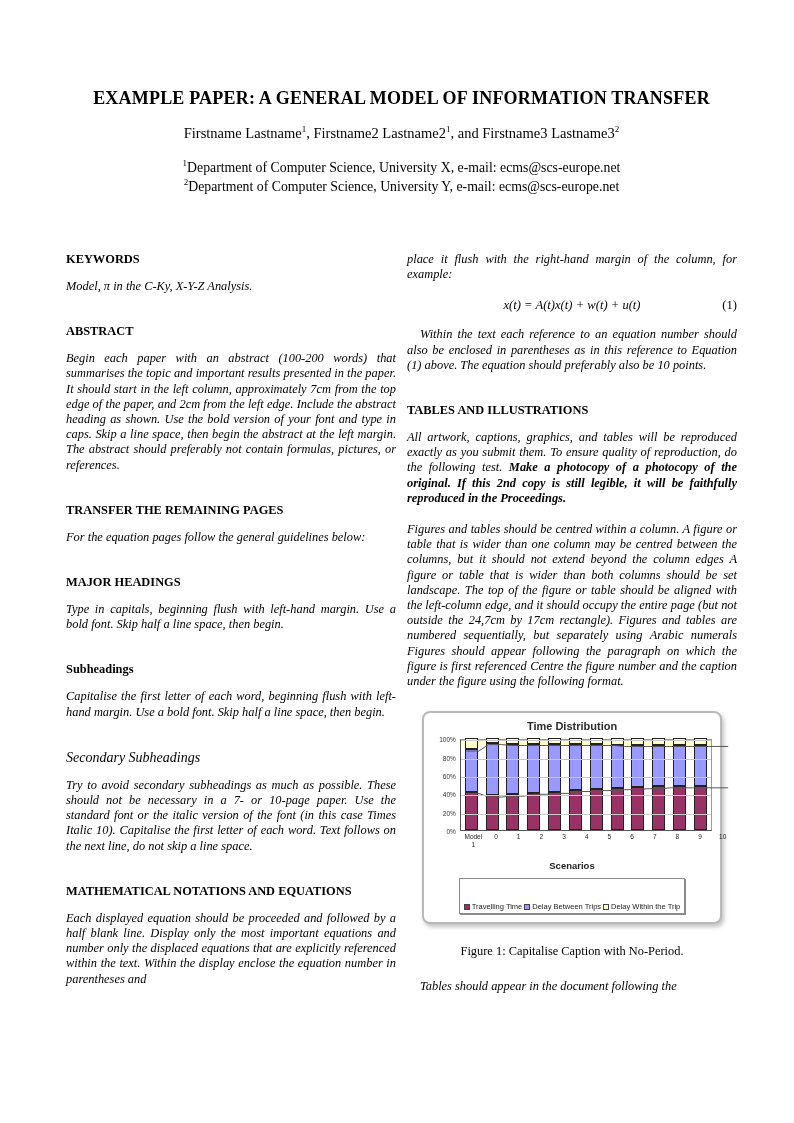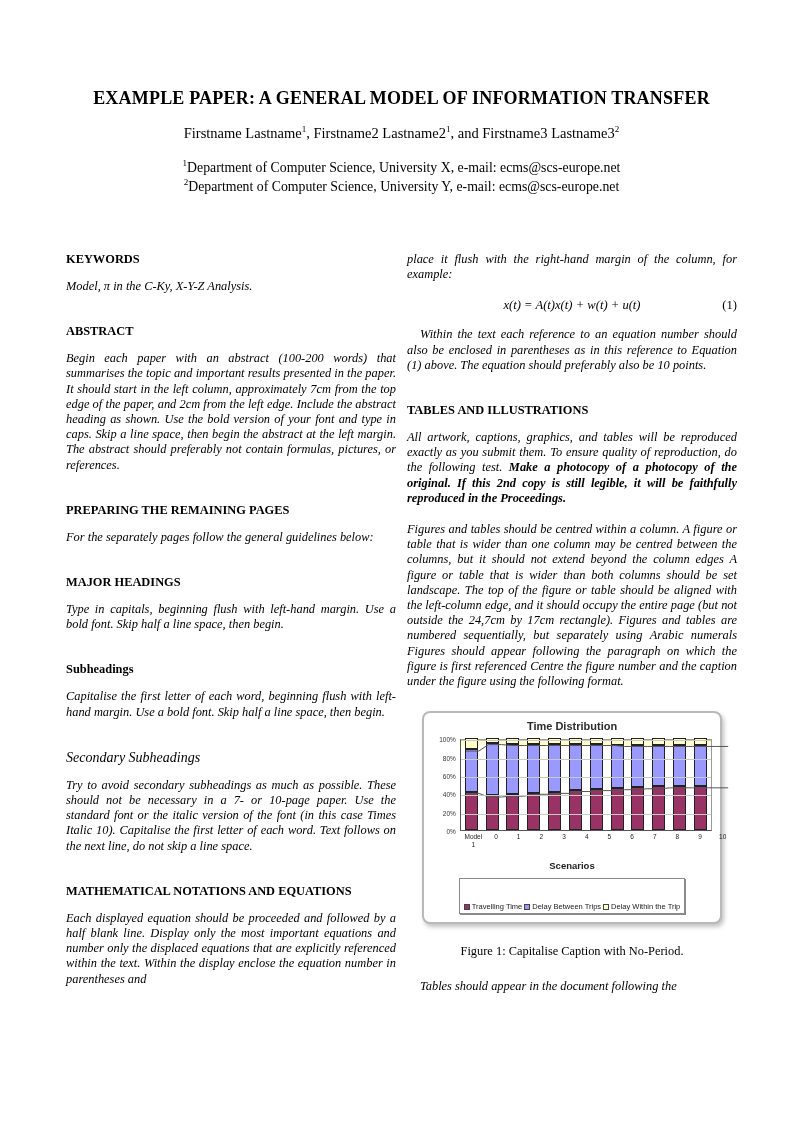--- a/index.html
+++ b/index.html
@@ -95,22 +95,22 @@
 
   <div class="columns">
 
     <div class="col">
       <div class="heading" style="margin-top:0">KEYWORDS</div>
       <p class="body">Model, π in the C-Ky, X-Y-Z Analysis.</p>
 
       <div class="heading">ABSTRACT</div>
       <p class="body">Begin each paper with an abstract (100-200 words) that summarises the topic and important results presented in the paper. It should start in the left column, approximately 7cm from the top edge of the paper, and 2cm from the left edge. Include the abstract heading as shown. Use the bold version of your font and type in caps. Skip a line space, then begin the abstract at the left margin. The abstract should preferably not contain formulas, pictures, or references.</p>
 
-      <div class="heading">PREPARING THE REMAINING PAGES</div>
-      <p class="body">For the separately pages follow the general guidelines below:</p>
+      <div class="heading">TRANSFER THE REMAINING PAGES</div>
+      <p class="body">For the equation pages follow the general guidelines below:</p>
 
       <div class="heading">MAJOR HEADINGS</div>
       <p class="body">Type in capitals, beginning flush with left-hand margin. Use a bold font. Skip half a line space, then begin.</p>
 
       <div class="subheading">Subheadings</div>
       <p class="body">Capitalise the first letter of each word, beginning flush with left-hand margin. Use a bold font. Skip half a line space, then begin.</p>
 
       <div class="itheading">Secondary Subheadings</div>
       <p class="body">Try to avoid secondary subheadings as much as possible. These should not be necessary in a 7- or 10-page paper. Use the standard font or the italic version of the font (in this case Times Italic 10). Capitalise the first letter of each word. Text follows on the next line, do not skip a line space.</p>
 

